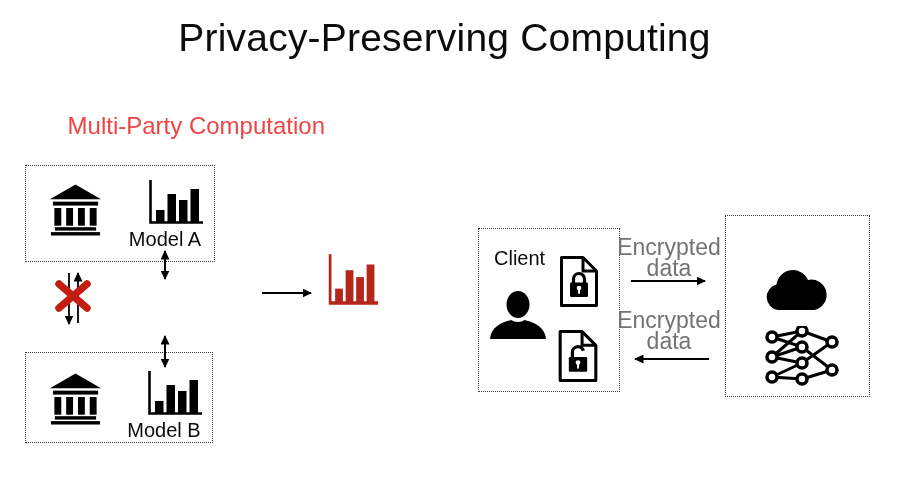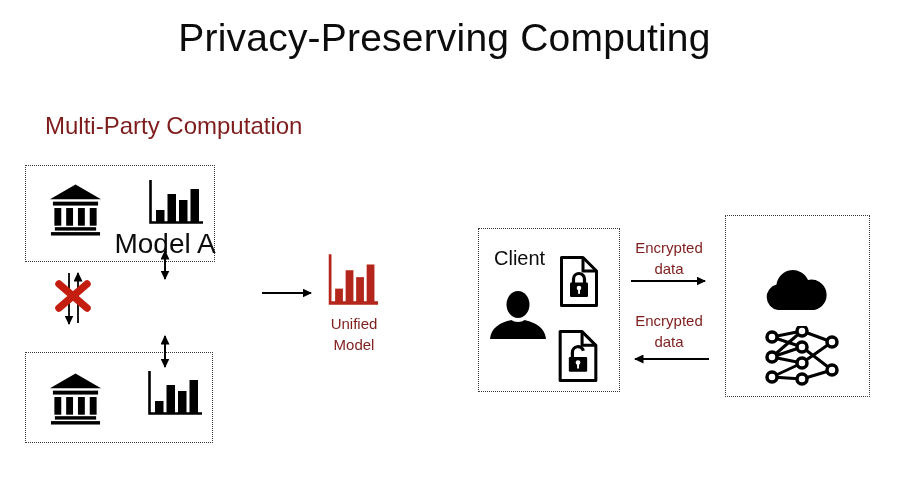--- a/index.html
+++ b/index.html
@@ -10,47 +10,47 @@
     font-family:"Liberation Sans","DejaVu Sans",sans-serif;
     color:#0c0c0c;
     overflow:hidden;
   }
   .title{
     position:absolute;left:0;top:16px;width:100%;
     margin:0;text-align:center;
     font-size:39px;font-weight:500;letter-spacing:.2px;color:#0c0c0c;
   }
   .heading{
-    position:absolute;top:112px;width:280px;text-align:left;
-    font-size:24px;font-weight:500;color:#7f1d1d;
+    position:absolute;top:112px;width:280px;text-align:right;
+    font-size:24px;font-weight:500;color:#ef4444;
   }
   .h-left{left:45px;}
   .h-right{left:521px;}
   .dbox{
     position:absolute;
     border:1.6px dotted #3a3a3a;
     background:#ffffff;
     box-sizing:border-box;
   }
   #boxA{left:25px;top:165px;width:190px;height:97px;}
   #boxB{left:25px;top:352px;width:188px;height:91px;}
   #clientBox{left:478px;top:228px;width:142px;height:164px;}
   #cloudBox{left:725px;top:215px;width:145px;height:182px;}
   .abs{position:absolute;}
   .model-label{
     position:absolute;width:110px;text-align:center;
-    font-size:28px;color:#0c0c0c;line-height:1.05;
+    font-size:20px;color:#0c0c0c;line-height:1.05;
   }
   .plain-label{
     position:absolute;font-size:20px;color:#0c0c0c;
   }
   .red-label{
     position:absolute;
-    color:#7f1d1d;
-    font-size:15px;line-height:21px;
+    color:#737373;
+    font-size:23px;line-height:21px;
     white-space:pre;
   }
   #trainingLabel{left:95px;top:284px;line-height:22px;text-align:left;}
   #unifiedLabel{left:318px;top:313px;width:72px;text-align:center;}
   #encTopLabel{left:614px;top:237px;width:110px;text-align:center;}
   #encBottomLabel{left:614px;top:310px;width:110px;text-align:center;}
   .chart-black{color:#000;}
   .chart-red{color:#b4261b;}
   #overlay{position:absolute;left:0;top:0;pointer-events:none;}
 </style>
@@ -103,34 +103,33 @@
     </svg>
     <svg class="abs chart-black" style="left:113px;top:17px" width="70" height="47" viewBox="0 0 58 47">
       <path d="M4.5,1 V43.5 H57" fill="none" stroke="currentColor" stroke-width="2.6"></path>
       <g fill="currentColor">
         <rect x="10" y="31" width="8.5" height="12.5"></rect>
         <rect x="21.5" y="15" width="8.5" height="28.5"></rect>
         <rect x="33" y="21" width="8.5" height="22.5"></rect>
         <rect x="44.5" y="10" width="8.5" height="33.5"></rect>
       </g>
     </svg>
+    <div class="model-label" style="left:83px;top:67px">Model B</div>
   </div>
 
 
   <svg class="abs chart-red" style="left:326px;top:253px" width="53" height="54" viewBox="0 0 58 47" preserveAspectRatio="none">
     <path d="M4.5,1 V43.5 H57" fill="none" stroke="currentColor" stroke-width="3"></path>
     <g fill="currentColor">
       <rect x="10" y="31" width="8.5" height="12.5"></rect>
       <rect x="21.5" y="15" width="8.5" height="28.5"></rect>
       <rect x="33" y="21" width="8.5" height="22.5"></rect>
       <rect x="44.5" y="10" width="8.5" height="33.5"></rect>
     </g>
   </svg>
-  <div class="red-label" id="unifiedLabel">Unified
-Model</div>
 
   <div class="dbox" id="clientBox">
     <div class="plain-label" style="left:15px;top:18px">Client</div>
     <svg class="abs" style="left:10px;top:62px" width="58" height="48" viewBox="0 0 58 48">
       <g fill="#000">
         <ellipse cx="29" cy="13.5" rx="11.5" ry="13.5"></ellipse>
         <path d="M1,48 C2,36 13,31 22.5,29 C25,31.5 33,31.5 35.5,29 C45,31 56,36 57,48 Z"></path>
       </g>
     </svg>
     <svg class="abs" style="left:79px;top:26px" width="42" height="53" viewBox="0 0 41 53">

